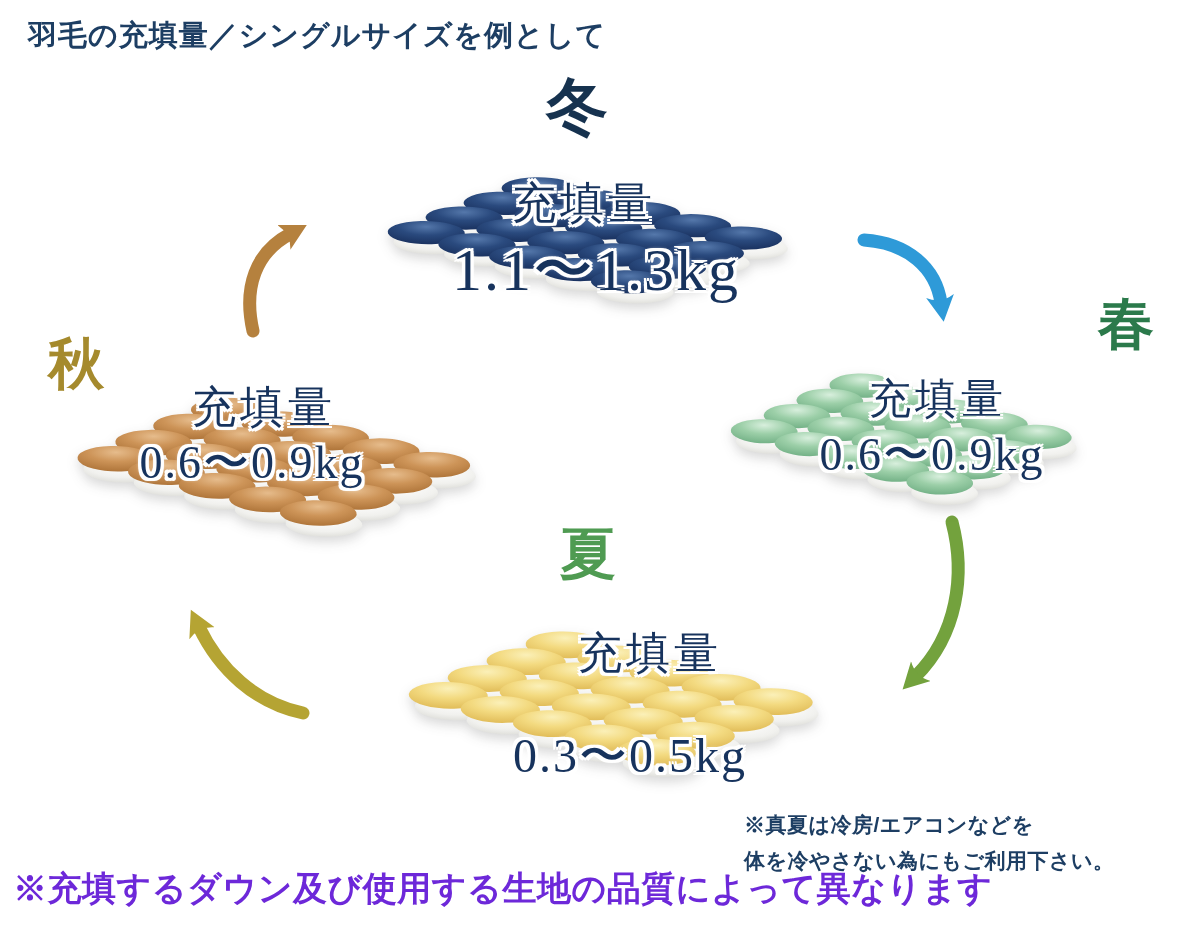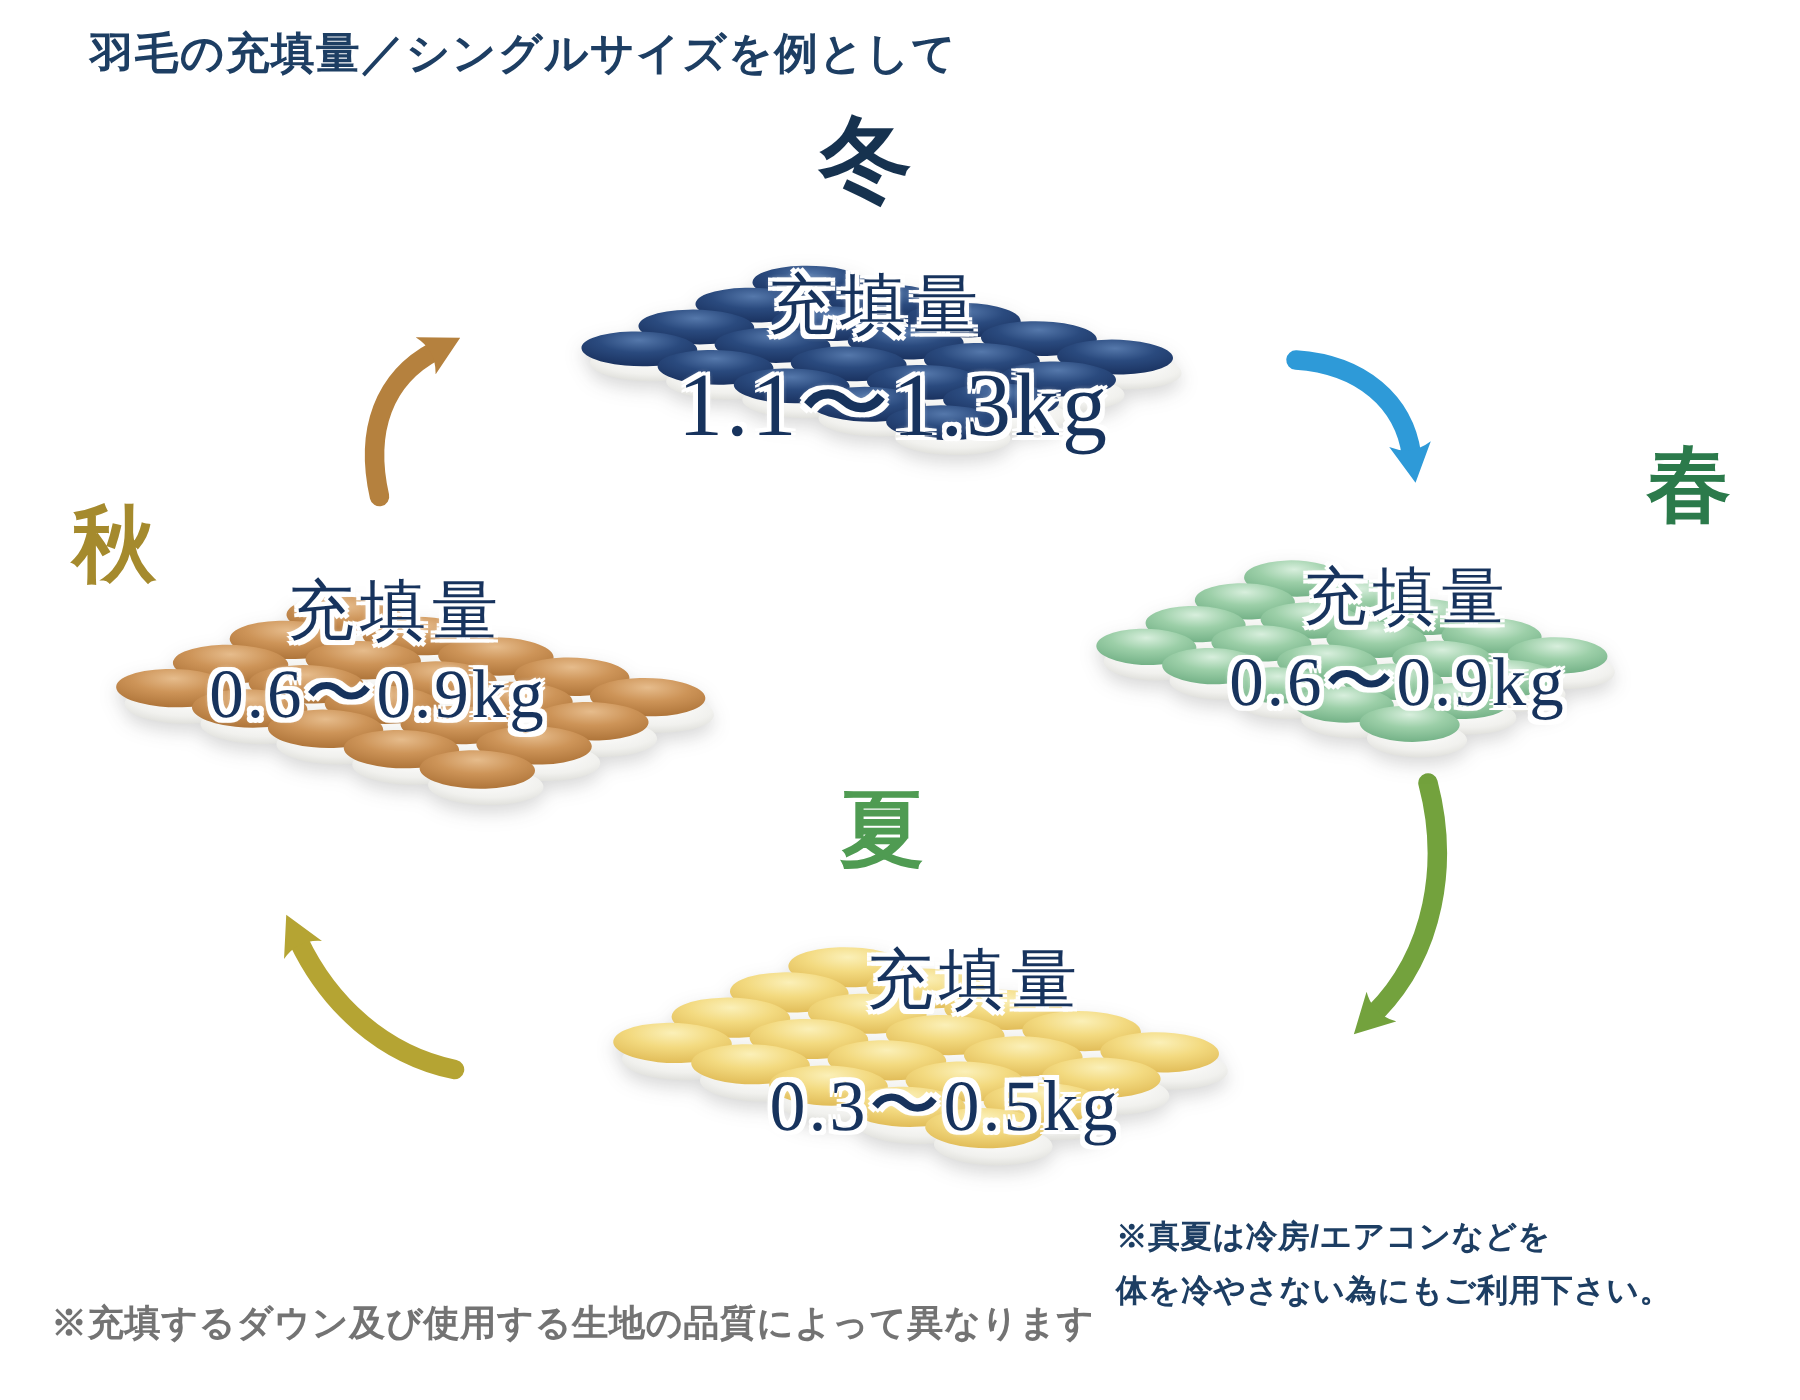--- a/index.html
+++ b/index.html
@@ -3,21 +3,21 @@
 <meta charset="utf-8">
 <style>
   html,body{margin:0;padding:0;background:#ffffff;}
   .canvas{
     position:relative;width:1200px;height:933px;overflow:hidden;
     background:#ffffff;
     font-family:"Liberation Sans",sans-serif;
   }
   .title{
     position:absolute;left:28px;top:16px;
-    font-size:29px;font-weight:600;color:#1d3e63;letter-spacing:1px;margin-left:32px;
+    font-size:29px;font-weight:600;color:#1d3e63;letter-spacing:1px;
   }
   .season-label{
     position:absolute;font-family:"Liberation Serif",serif;font-weight:bold;line-height:1;
   }
   .winter-label{left:546px;top:76px;font-size:62px;color:#16324f;}
   .spring-label{left:1098px;top:296px;font-size:56px;color:#2b7a4b;}
   .summer-label{left:560px;top:526px;font-size:56px;color:#4f9b52;}
   .autumn-label{left:48px;top:336px;font-size:56px;color:#a58a2d;}
 
   .comforter{
@@ -38,34 +38,34 @@
       -3px -3px 0 #fff,3px -3px 0 #fff,-3px 3px 0 #fff,3px 3px 0 #fff,
       0 -3px 0 #fff,0 3px 0 #fff,-3px 0 0 #fff,3px 0 0 #fff;
   }
   .fill-label{letter-spacing:4px;}
   .amount{letter-spacing:2px;}
   .winter-fill {left:584px;top:182px;font-size:44px;}
   .winter-amount{left:596px;top:240px;font-size:60px;}
   .spring-fill {left:938px;top:378px;font-size:42px;}
   .spring-amount{left:932px;top:432px;font-size:46px;}
   .summer-fill {left:650px;top:632px;font-size:44px;}
-  .summer-amount{left:630px;top:714px;font-size:48px;}
+  .summer-amount{left:630px;top:732px;font-size:48px;}
   .autumn-fill {left:264px;top:386px;font-size:44px;}
   .autumn-amount{left:252px;top:440px;font-size:46px;}
 
   .arrows{position:absolute;left:0;top:0;width:1200px;height:933px;pointer-events:none;}
   .arrow{fill:none;stroke-width:13;stroke-linecap:round;}
 
   .note{
     position:absolute;left:744px;top:807px;
     font-size:21px;line-height:36px;color:#1d3e63;font-weight:600;letter-spacing:0.5px;
   }
   .footer{
-    position:absolute;left:34px;top:866px;
-    font-size:24px;font-weight:bold;color:#737373;letter-spacing:0.5px;white-space:nowrap;
+    position:absolute;left:13px;top:866px;
+    font-size:34px;font-weight:bold;color:#6d28d9;letter-spacing:0.5px;white-space:nowrap;
   }
   .defs-svg{position:absolute;width:0;height:0;}
 </style>
 </head>
 <body>
 
 <div class="canvas">
 
   <svg class="defs-svg" aria-hidden="true">
     <defs>

